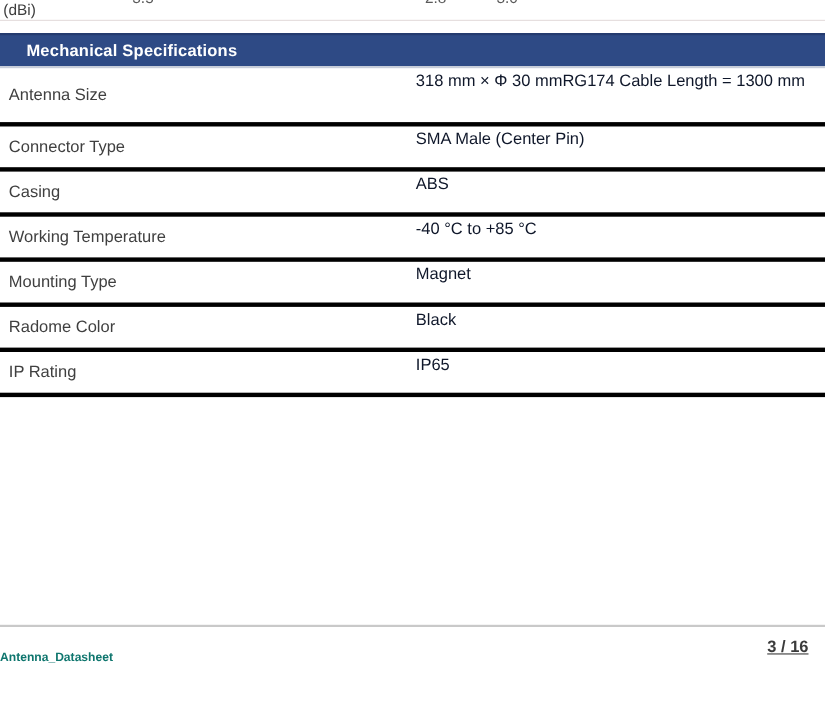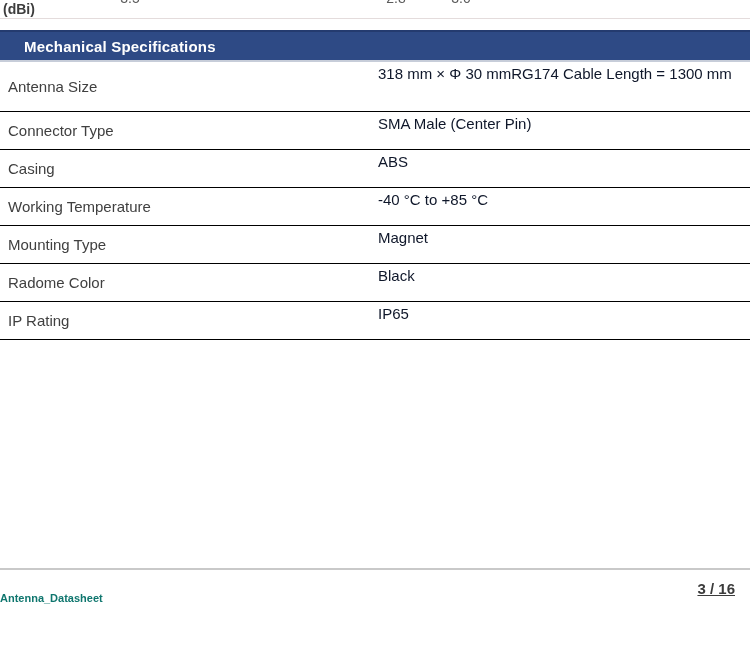--- a/index.html
+++ b/index.html
@@ -23,21 +23,21 @@
     top: 0; left: 0;
     width: 750px;
     height: 19px;
     overflow: hidden;
   }
   .frag-label {
     position: absolute;
     left: 3px;
     top: 1px;
     font-size: 14px;
-    font-weight: bold;
+    font-weight: normal;
     color: #3d3d3d;
   }
   .frag-val {
     position: absolute;
     top: -10px;
     font-size: 14px;
     color: #5a5a5a;
     transform: translateX(-50%);
     white-space: nowrap;
   }
@@ -79,21 +79,21 @@
   
   .spec-table {
     position: absolute;
     top: 62px; left: 0;
     width: 750px;
   }
   .spec-row {
     position: relative;
     width: 750px;
     height: 37px;
-    border-bottom: 1px solid #000000;
+    border-bottom: 4px solid #000000;
     box-sizing: content-box;
   }
   .spec-row.tall {
     height: 49px;
   }
   .spec-label {
     position: absolute;
     left: 8px;
     top: 0;
     height: 100%;

